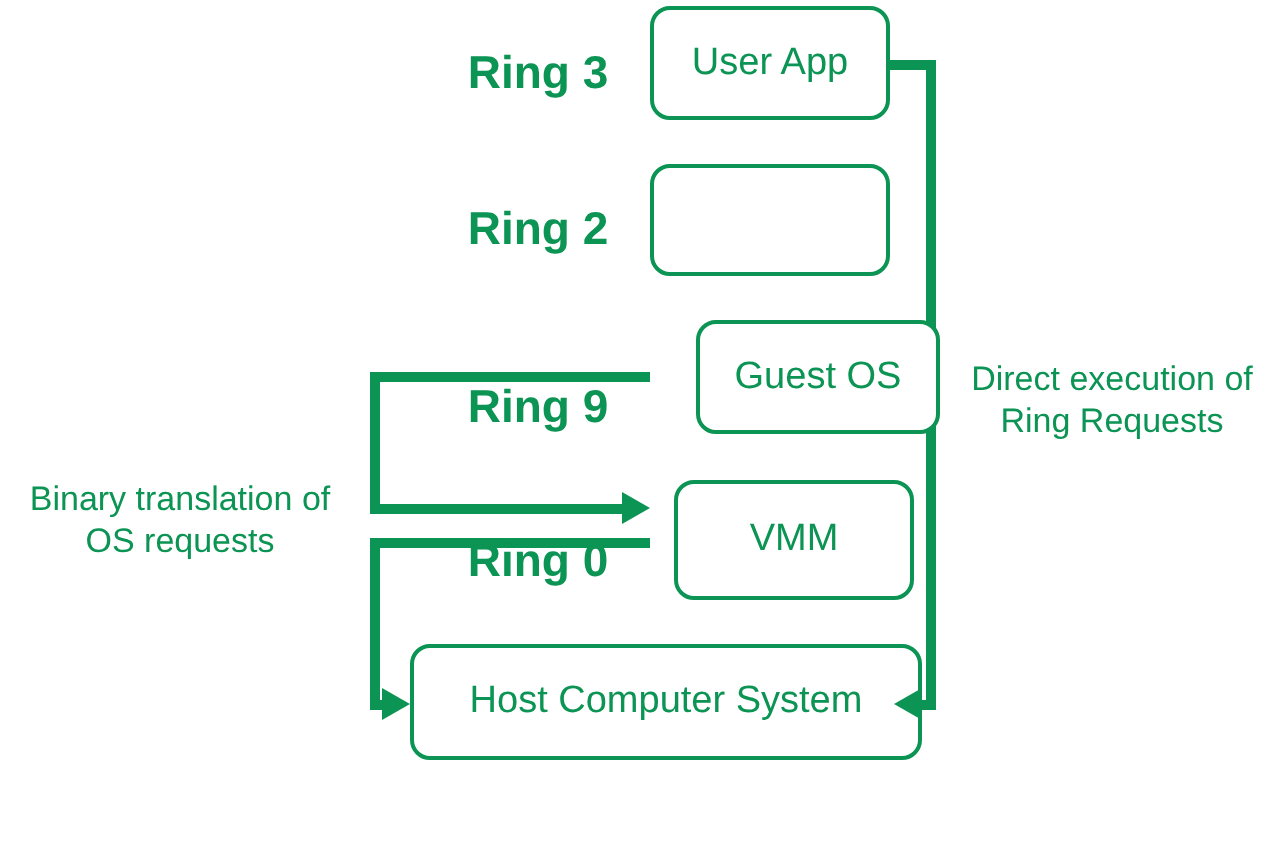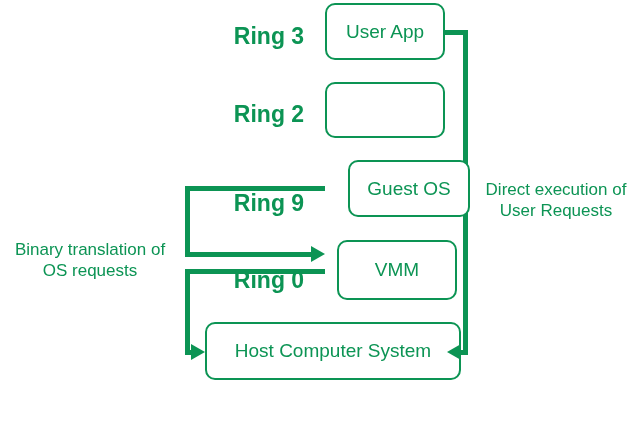--- a/index.html
+++ b/index.html
@@ -108,21 +108,21 @@
   <div class="ln" style="left:185px; top:252px; width:128px; height:5px;"></div>
   <div class="arr-r" style="left:311px; top:246px;"></div>
 
   <div class="ln" style="left:185px; top:269px; width:140px; height:5px;"></div>
   <div class="ln" style="left:185px; top:269px; width:5px;   height:86px;"></div>
   <div class="ln" style="left:185px; top:350px; width:8px;   height:5px;"></div>
   <div class="arr-r" style="left:191px; top:344px;"></div>
 
   <div class="annotation" style="left:475px; top:179px; width:162px;">
     <div>Direct execution of</div>
-    <div>User Requests</div>
+    <div>Ring Requests</div>
   </div>
   <div class="annotation" style="left:2px; top:239px; width:176px;">
     <div>Binary translation of</div>
     <div>OS requests</div>
   </div>
 
 
 </div>
 
 </body></html>

